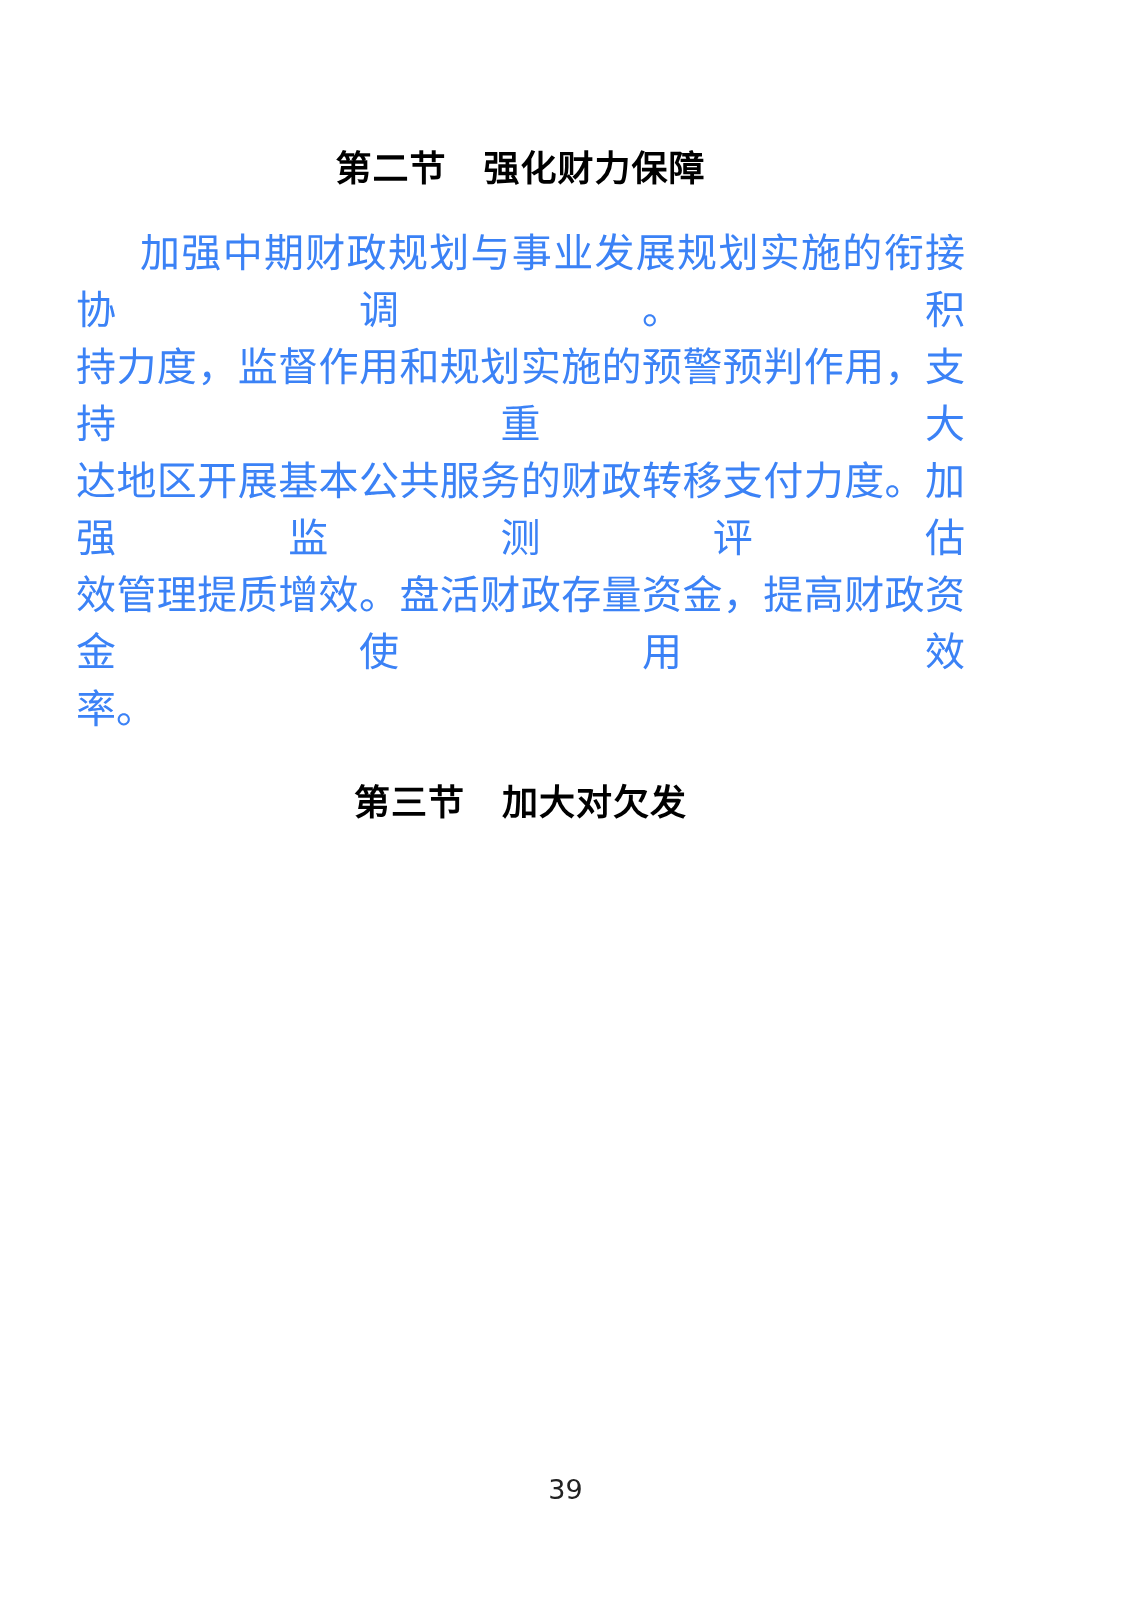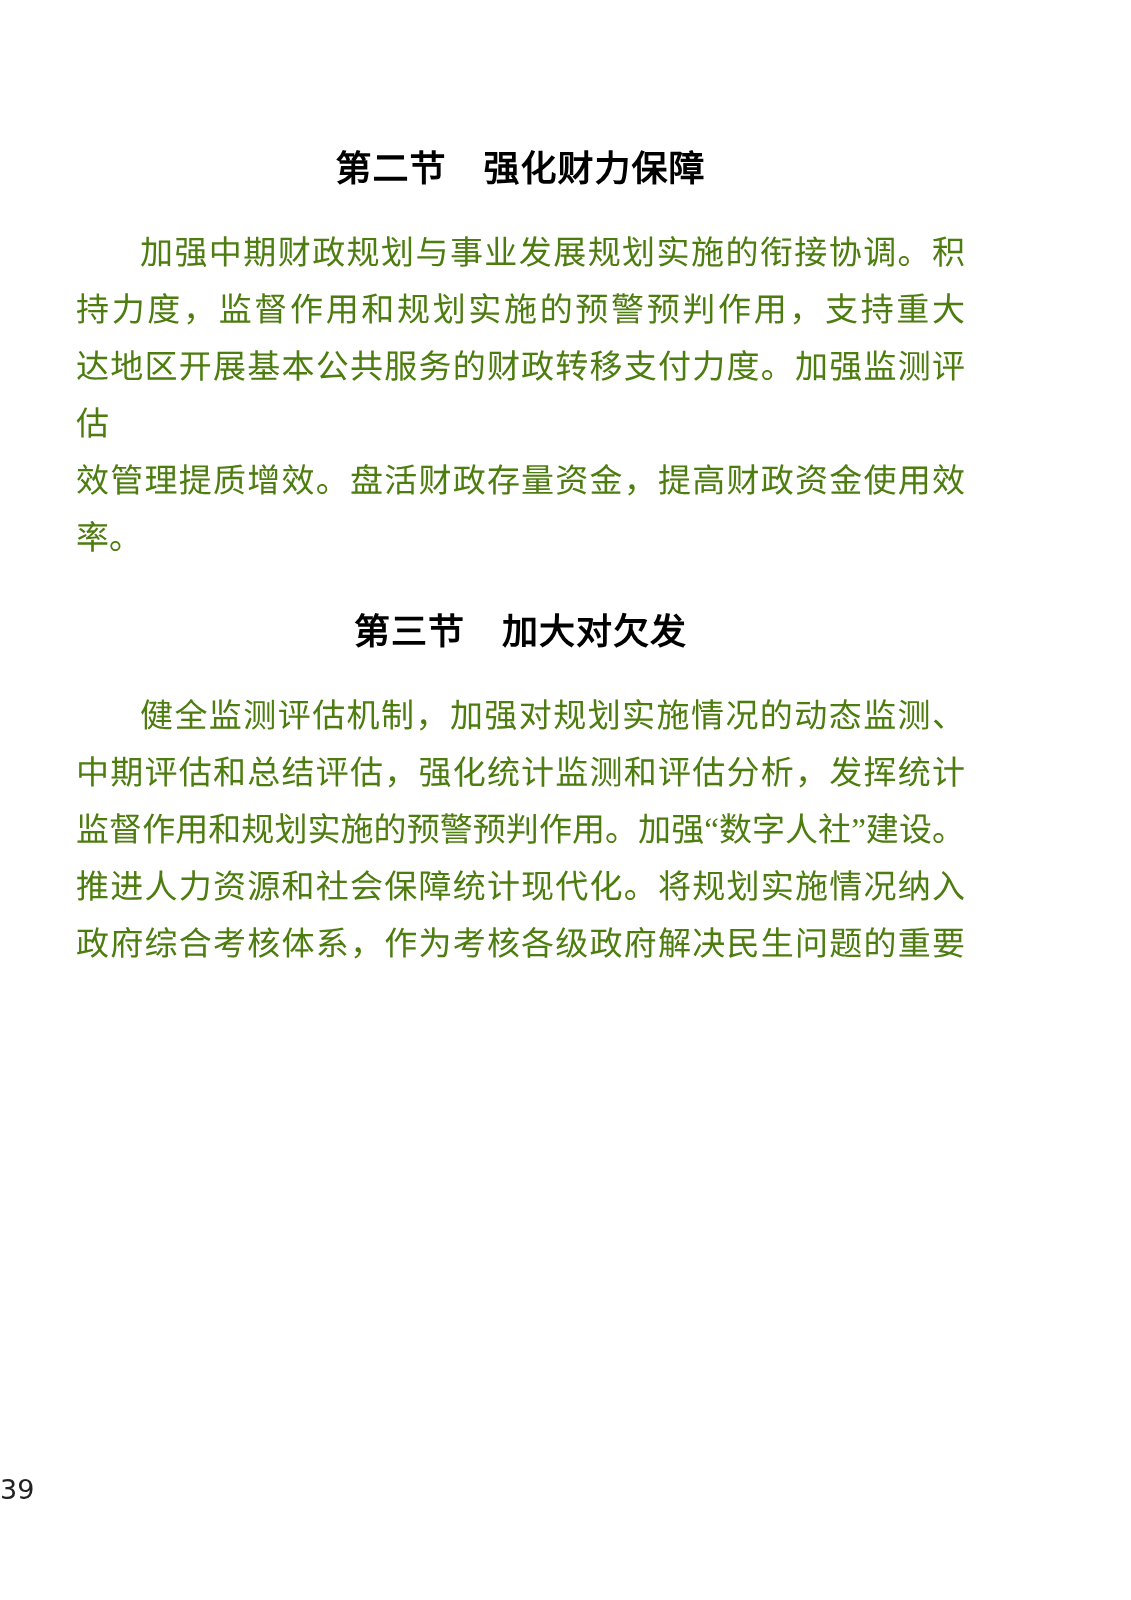--- a/index.html
+++ b/index.html
@@ -30,39 +30,39 @@
     margin: 44px 0 35px 0;
   }
   .section:first-child .section-heading {
     margin-top: 0;
   }
   .paragraph {
     margin: 0;
   }
   .text-line {
     font-family: "Liberation Serif", serif;
-    font-size: 33px;
+    font-size: 40px;
     line-height: 57px;
-    color: #4d7c0f;
+    color: #3b82f6;
     text-align: justify;
     text-align-last: justify;
     white-space: normal;
   }
   .text-line.para-start {
     text-indent: 64px;
   }
   .text-line.para-end {
     text-align-last: left;
   }
   .page-footer {
     position: absolute;
     top: 1474px;
     left: 0;
     width: 100%;
-    text-align: left;
+    text-align: center;
     font-family: "DejaVu Sans", sans-serif;
     font-size: 27px;
     color: #222222;
   }
 </style>
 </head>
 <body>
 
 <div class="page">
   <main class="content" id="sections-root">
@@ -71,25 +71,18 @@
         <div class="paragraph">
           <div class="text-line para-start">加强中期财政规划与事业发展规划实施的衔接协调。积</div>
           <div class="text-line">持力度，监督作用和规划实施的预警预判作用，支持重大</div>
           <div class="text-line">达地区开展基本公共服务的财政转移支付力度。加强监测评估</div>
           <div class="text-line">效管理提质增效。盘活财政存量资金，提高财政资金使用效</div>
           <div class="text-line para-end">率。</div>
         </div>
       </section>
       <section class="section">
         <h2 class="section-heading">第三节　加大对欠发</h2>
-        <div class="paragraph">
-          <div class="text-line para-start">健全监测评估机制，加强对规划实施情况的动态监测、</div>
-          <div class="text-line">中期评估和总结评估，强化统计监测和评估分析，发挥统计</div>
-          <div class="text-line">监督作用和规划实施的预警预判作用。加强“数字人社”建设。</div>
-          <div class="text-line">推进人力资源和社会保障统计现代化。将规划实施情况纳入</div>
-          <div class="text-line">政府综合考核体系，作为考核各级政府解决民生问题的重要</div>
-        </div>
       </section>
     </main>
   <footer class="page-footer">
     <span>39</span>
   </footer>
 </div>
 
 </body></html>

